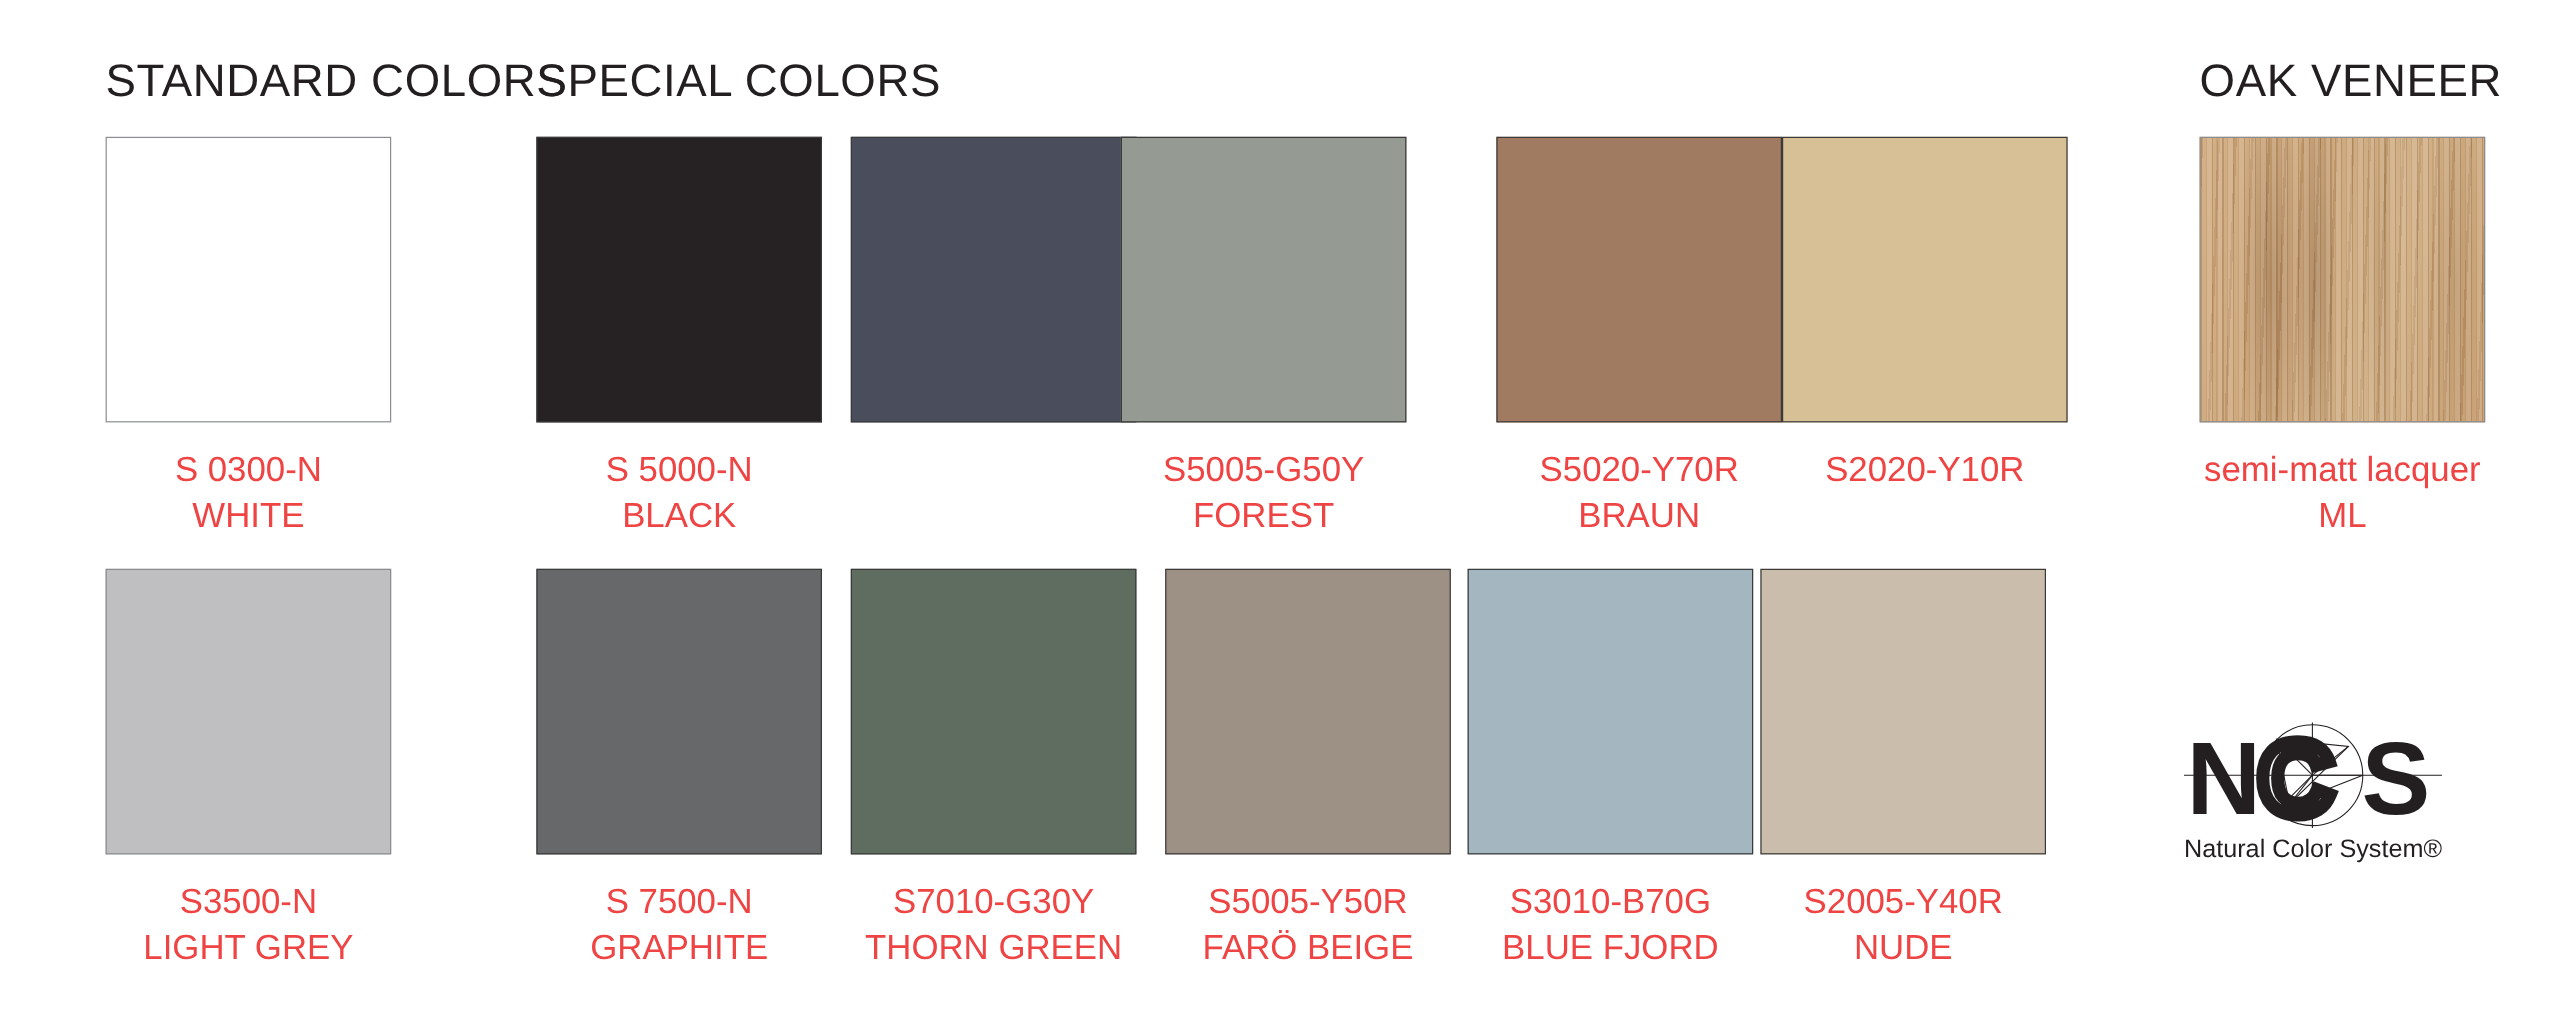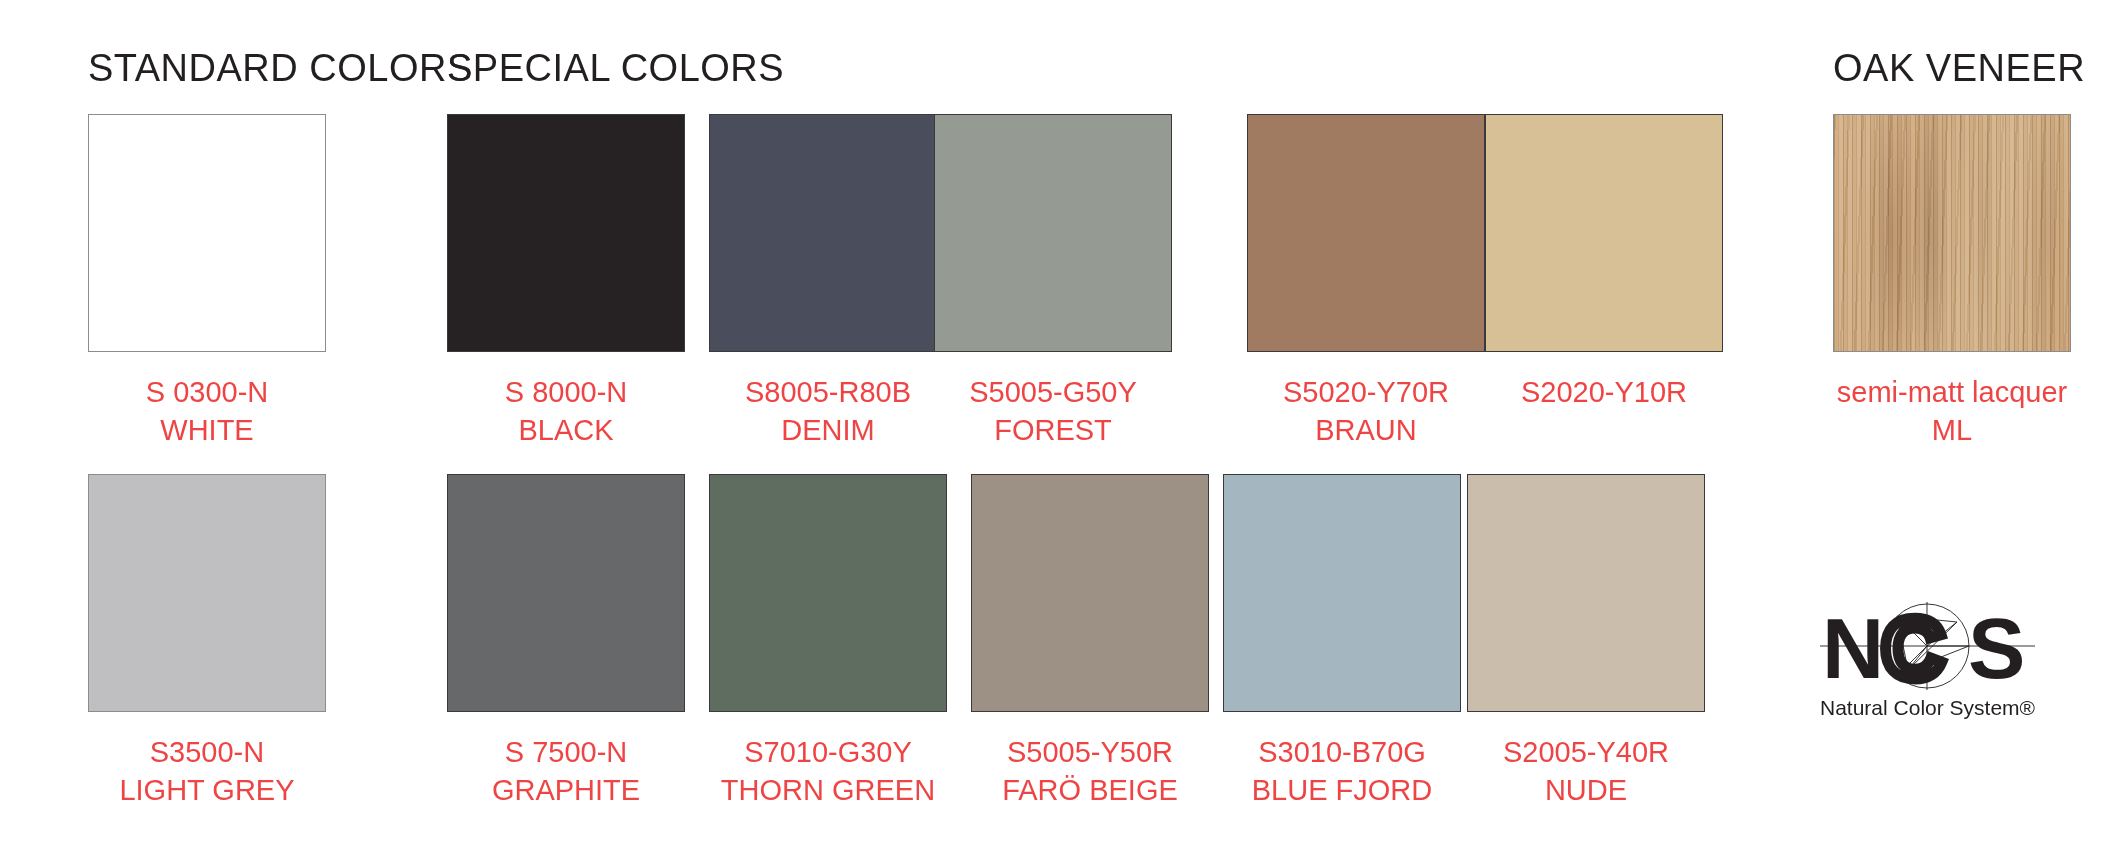--- a/index.html
+++ b/index.html
@@ -95,30 +95,26 @@
     <div class="swatch" style="background: rgb(191, 191, 193);"></div>
     <div class="caption">
       <span>S3500-N</span>
       <span class="line2">LIGHT GREY</span>
     </div>
   </div>
 
   <div class="swatch-cell" style="left:447px; top:114px;">
     <div class="swatch dark" style="background: rgb(38, 34, 35);"></div>
     <div class="caption">
-      <span>S 8000-N</span>
+      <span>S 5000-N</span>
       <span class="line2">BLACK</span>
     </div>
   </div>
   <div class="swatch-cell" style="left:709px; top:114px;">
     <div class="swatch dark" style="background: rgb(74, 78, 92);"></div>
-    <div class="caption">
-      <span>S8005-R80B</span>
-      <span class="line2">DENIM</span>
-    </div>
   </div>
   <div class="swatch-cell" style="left:934px; top:114px;">
     <div class="swatch dark" style="background: rgb(149, 154, 146);"></div>
     <div class="caption">
       <span>S5005-G50Y</span>
       <span class="line2">FOREST</span>
     </div>
   </div>
   <div class="swatch-cell" style="left:1223px; top:114px;margin-left:24px;">
     <div class="swatch dark" style="background: rgb(161, 122, 98);"></div>

